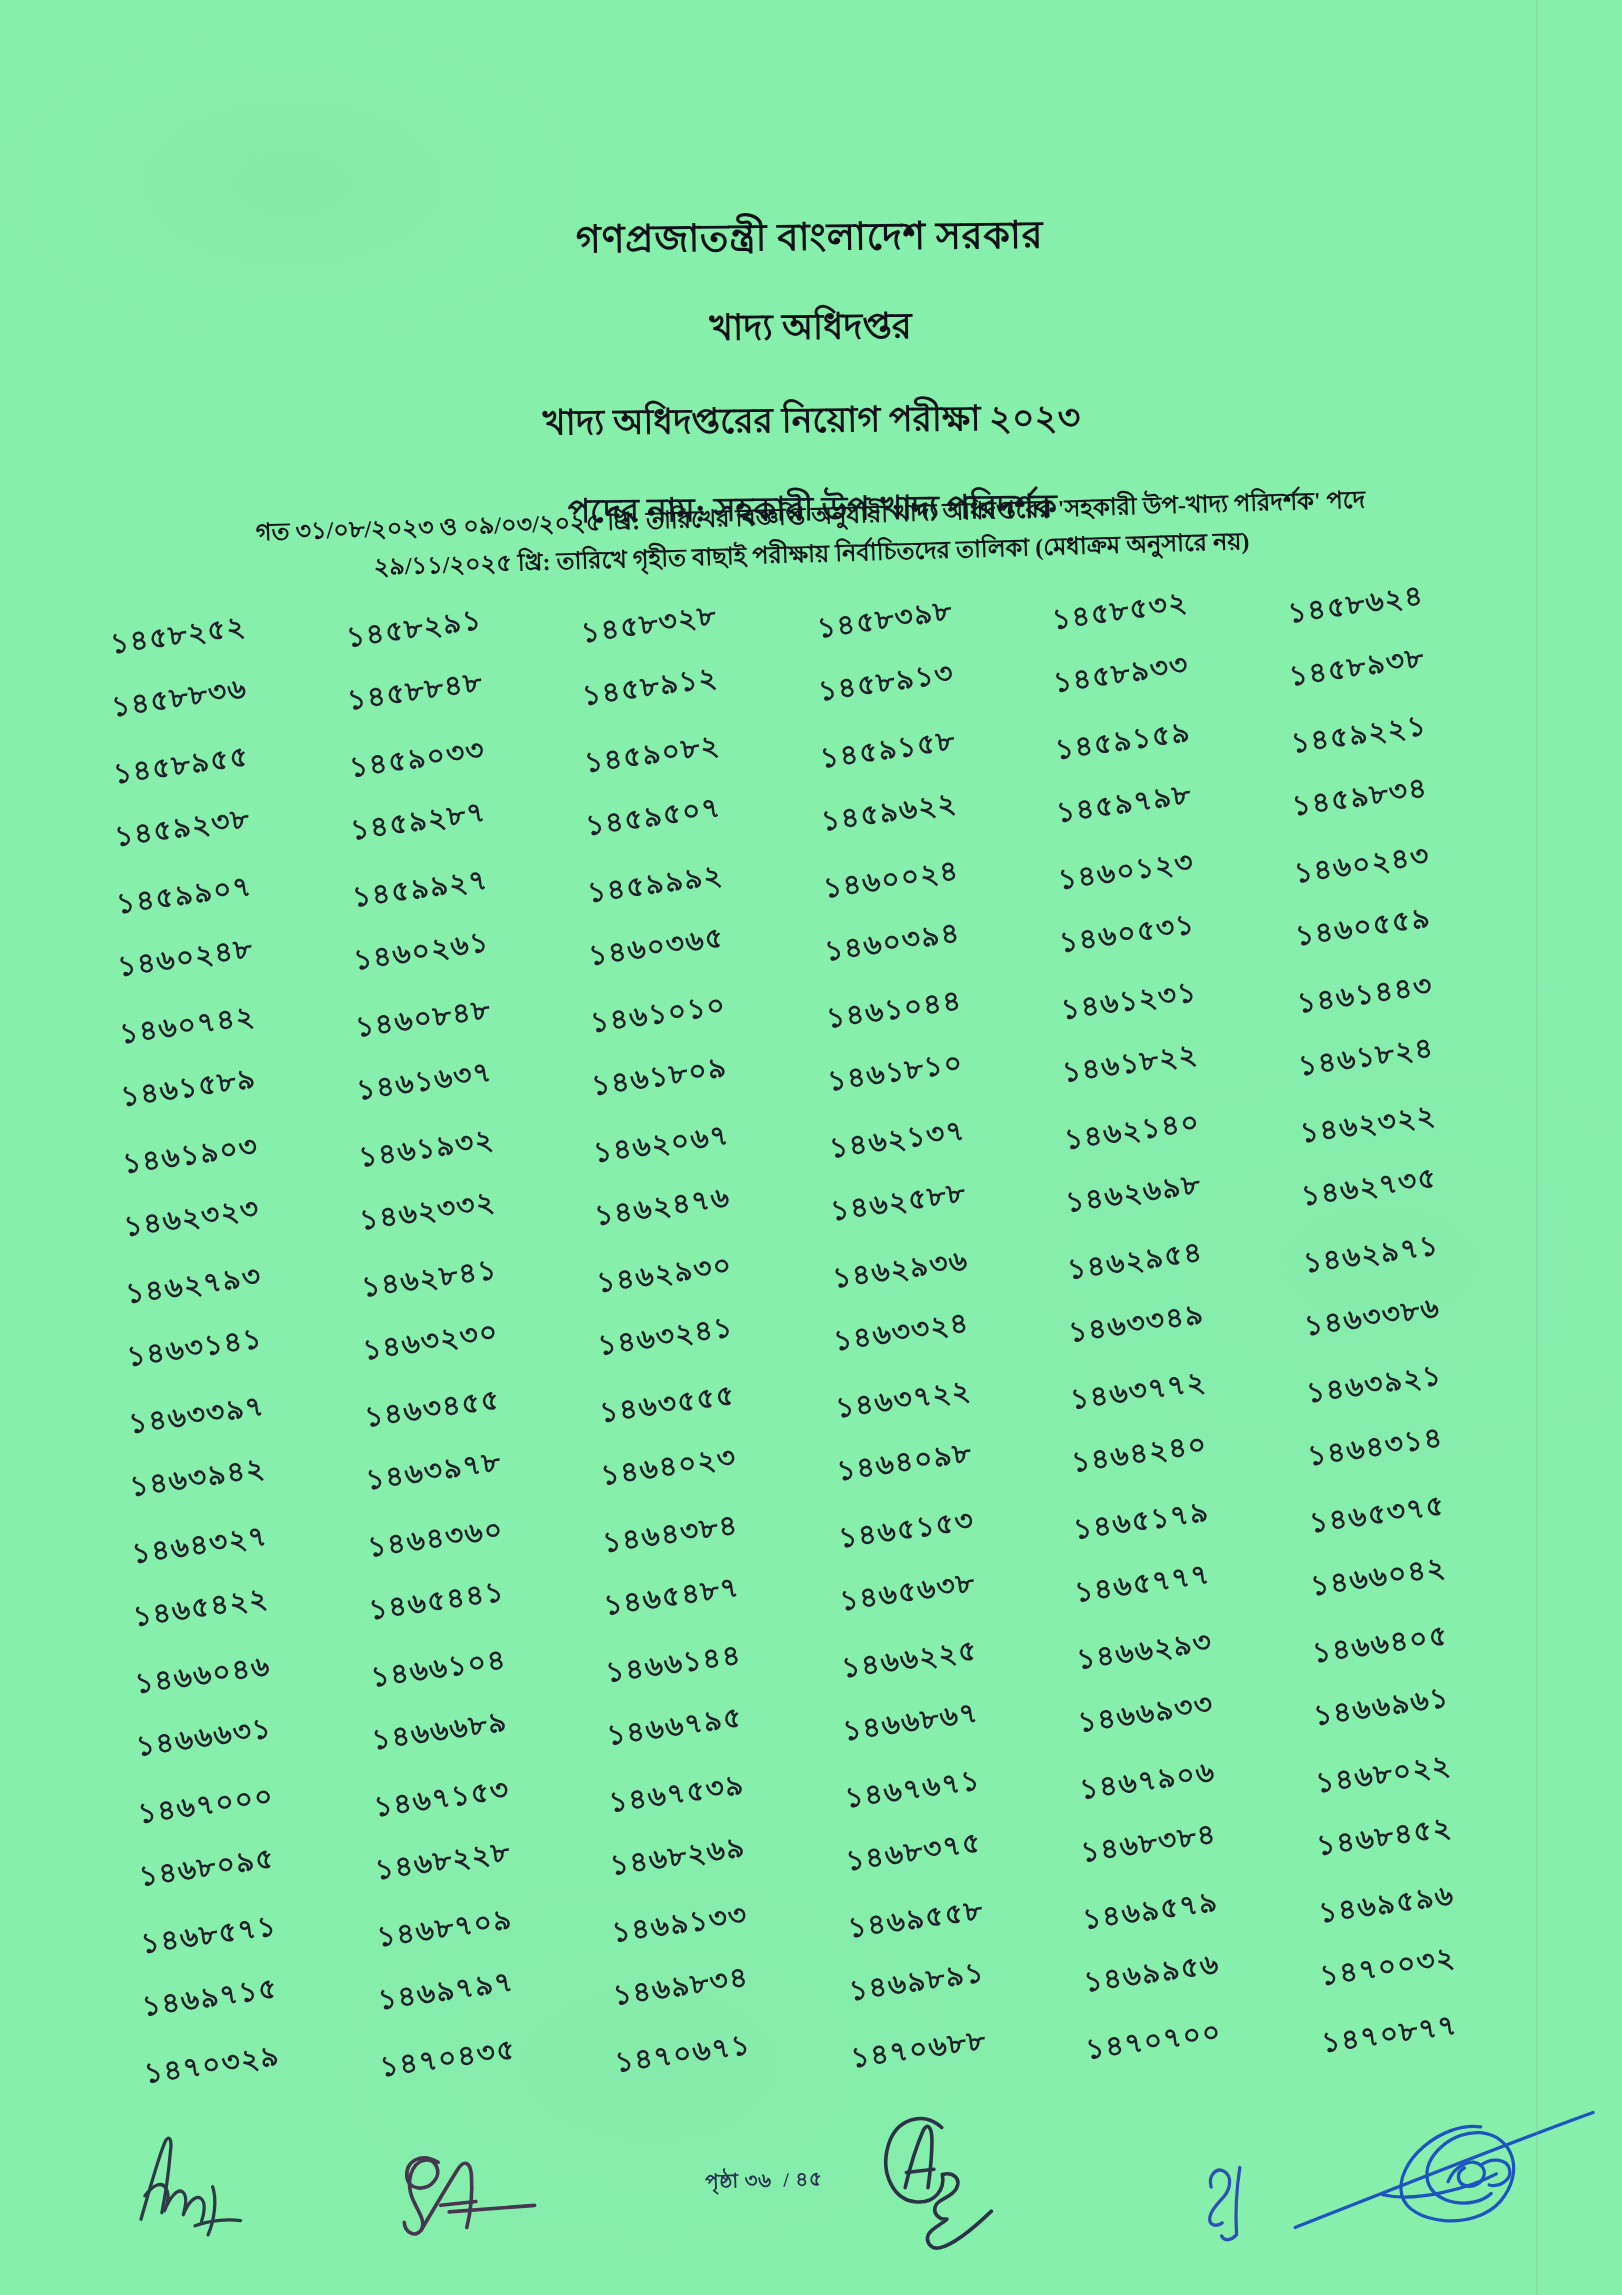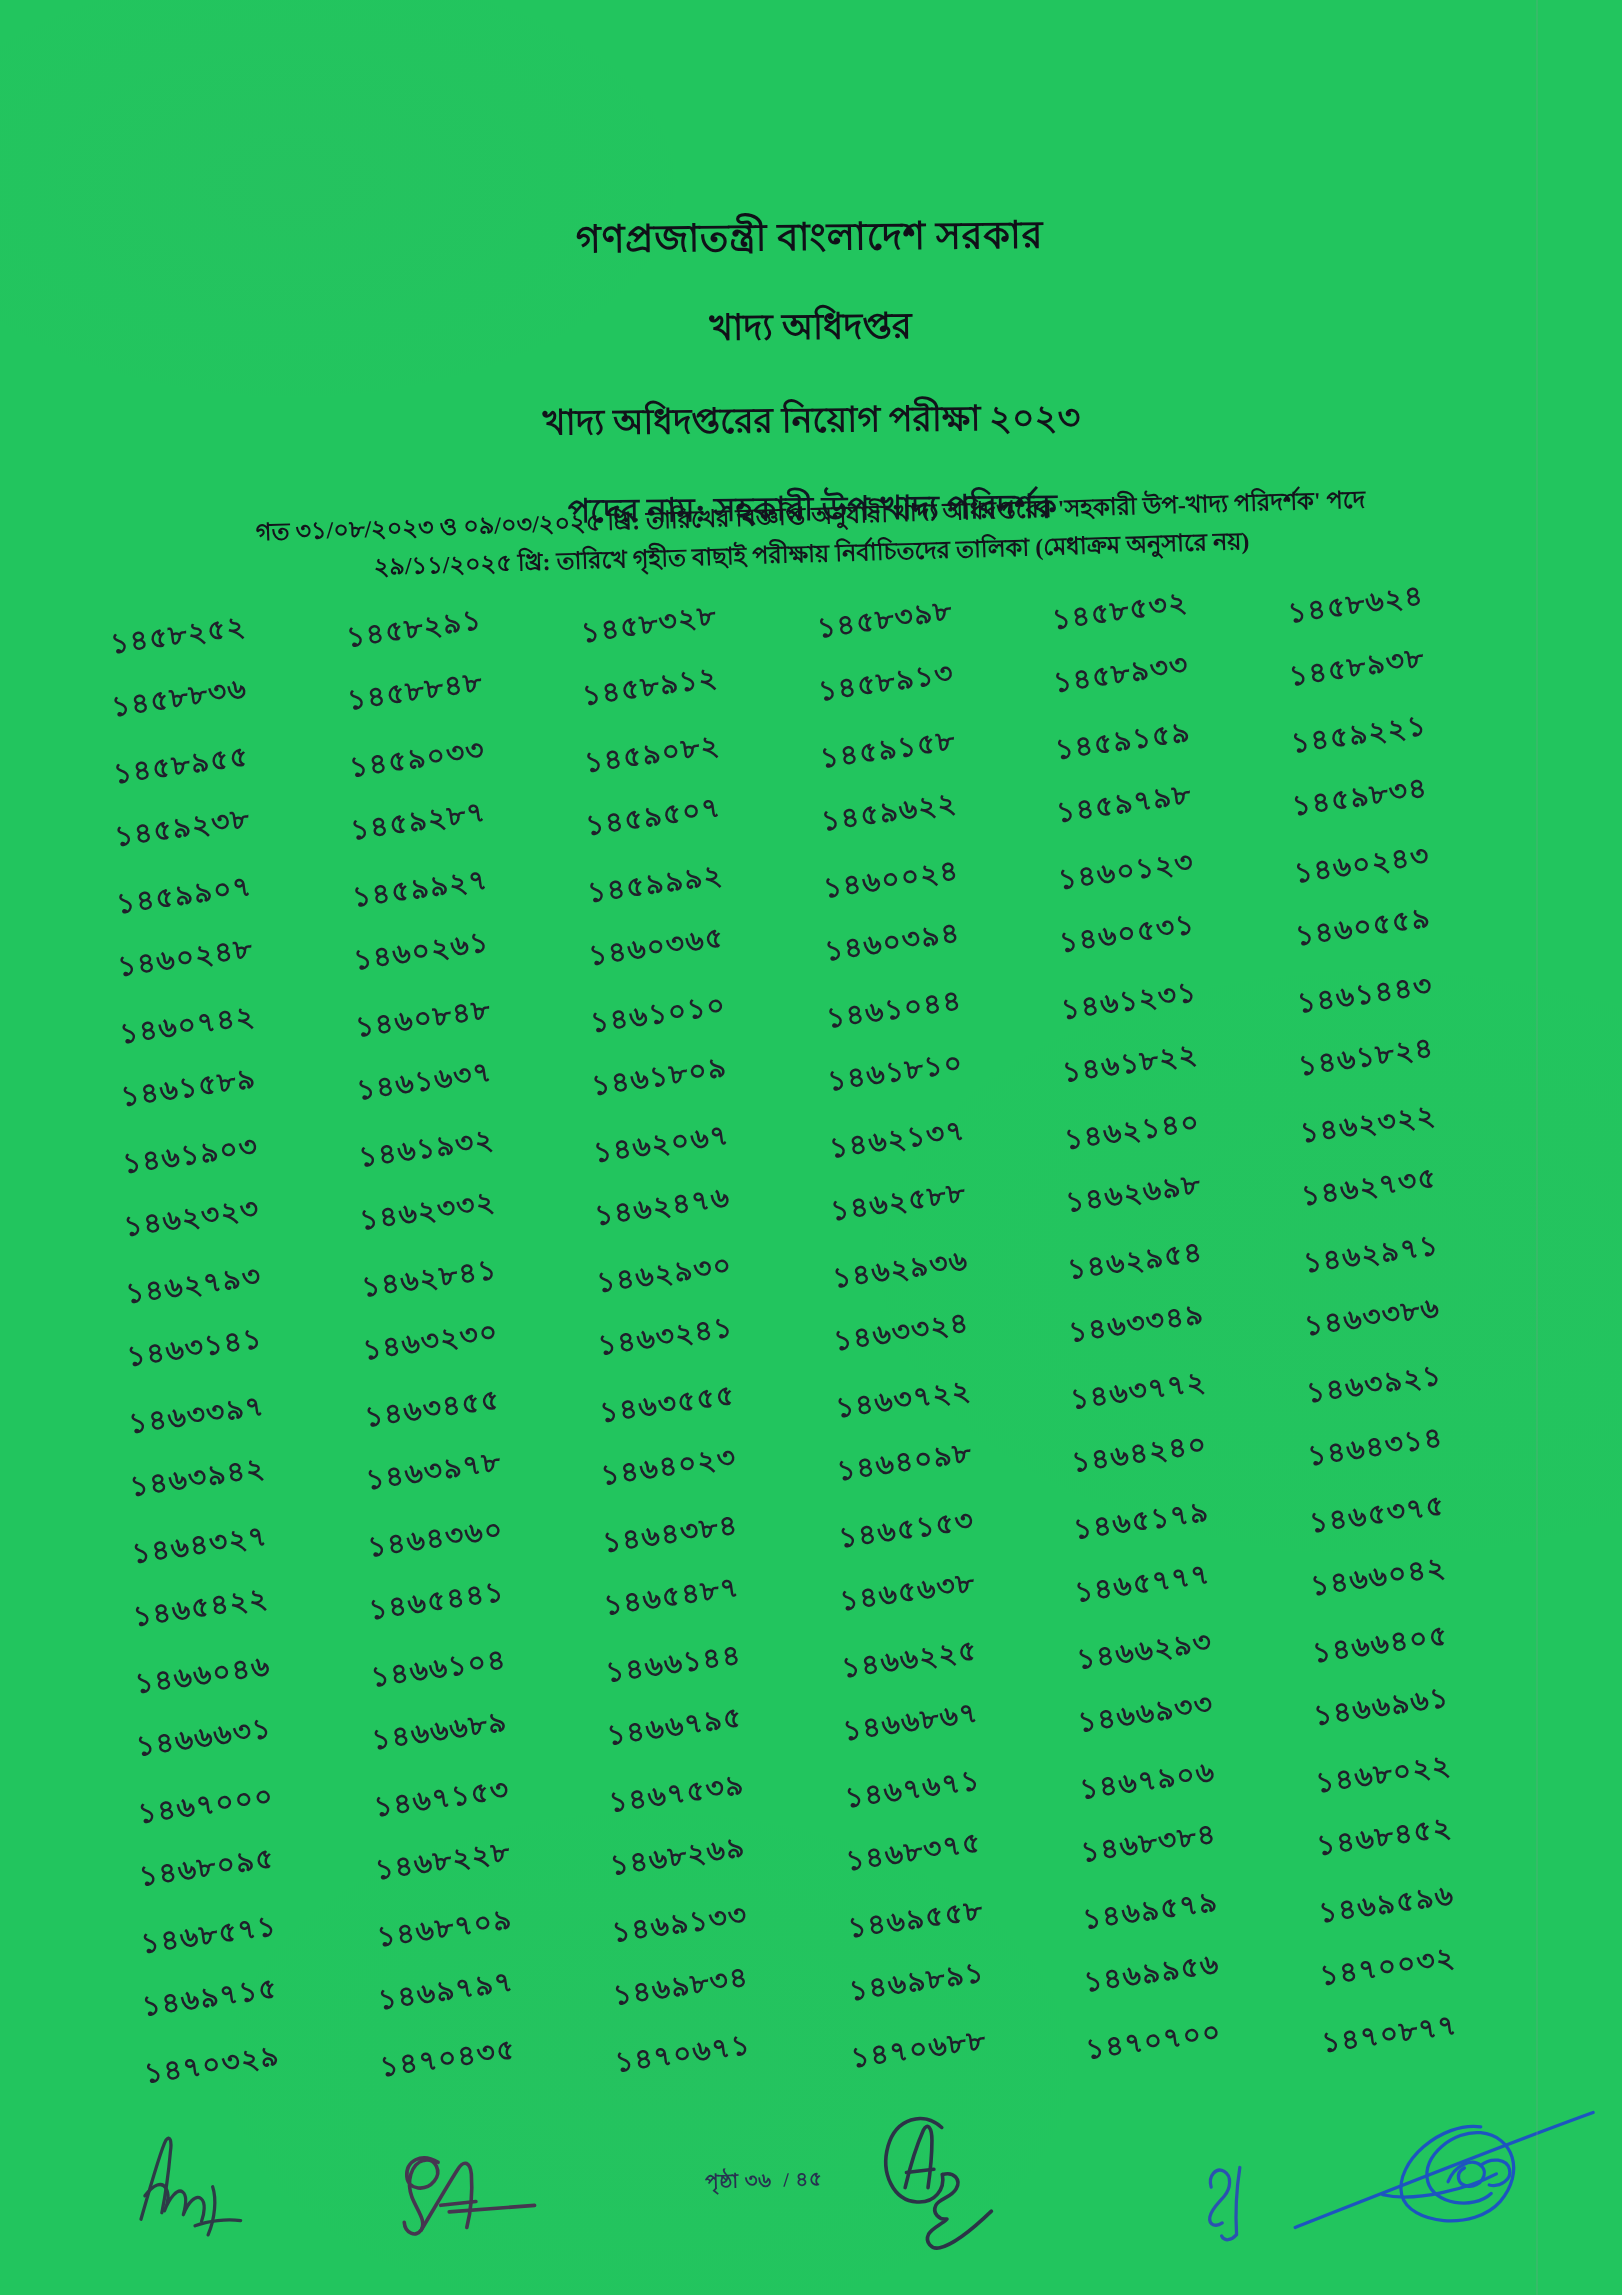--- a/index.html
+++ b/index.html
@@ -3,21 +3,21 @@
 <meta charset="utf-8">
 <style>
   * { margin:0; padding:0; box-sizing:border-box; }
   html,body { background:#e9e9e7; }
   body { font-family:"Liberation Serif","DejaVu Serif",serif; }
 
   .sheet{
     position:relative;
     width:1622px; height:2295px;
     margin:0 auto;
-    background:#22c55e;
+    background:#86efac;
     color:#17171f;
     overflow:hidden;
   }
   
   .sheet::before{
     content:""; position:absolute; inset:0; pointer-events:none;
     background:
       radial-gradient(ellipse 589px 327px at 18% 8%, rgba(120,120,125,0.035), transparent 70%),
       radial-gradient(ellipse 785px 458px at 85% 55%, rgba(120,120,125,0.028), transparent 70%),
       radial-gradient(ellipse 654px 393px at 40% 90%, rgba(120,120,125,0.03), transparent 70%);

